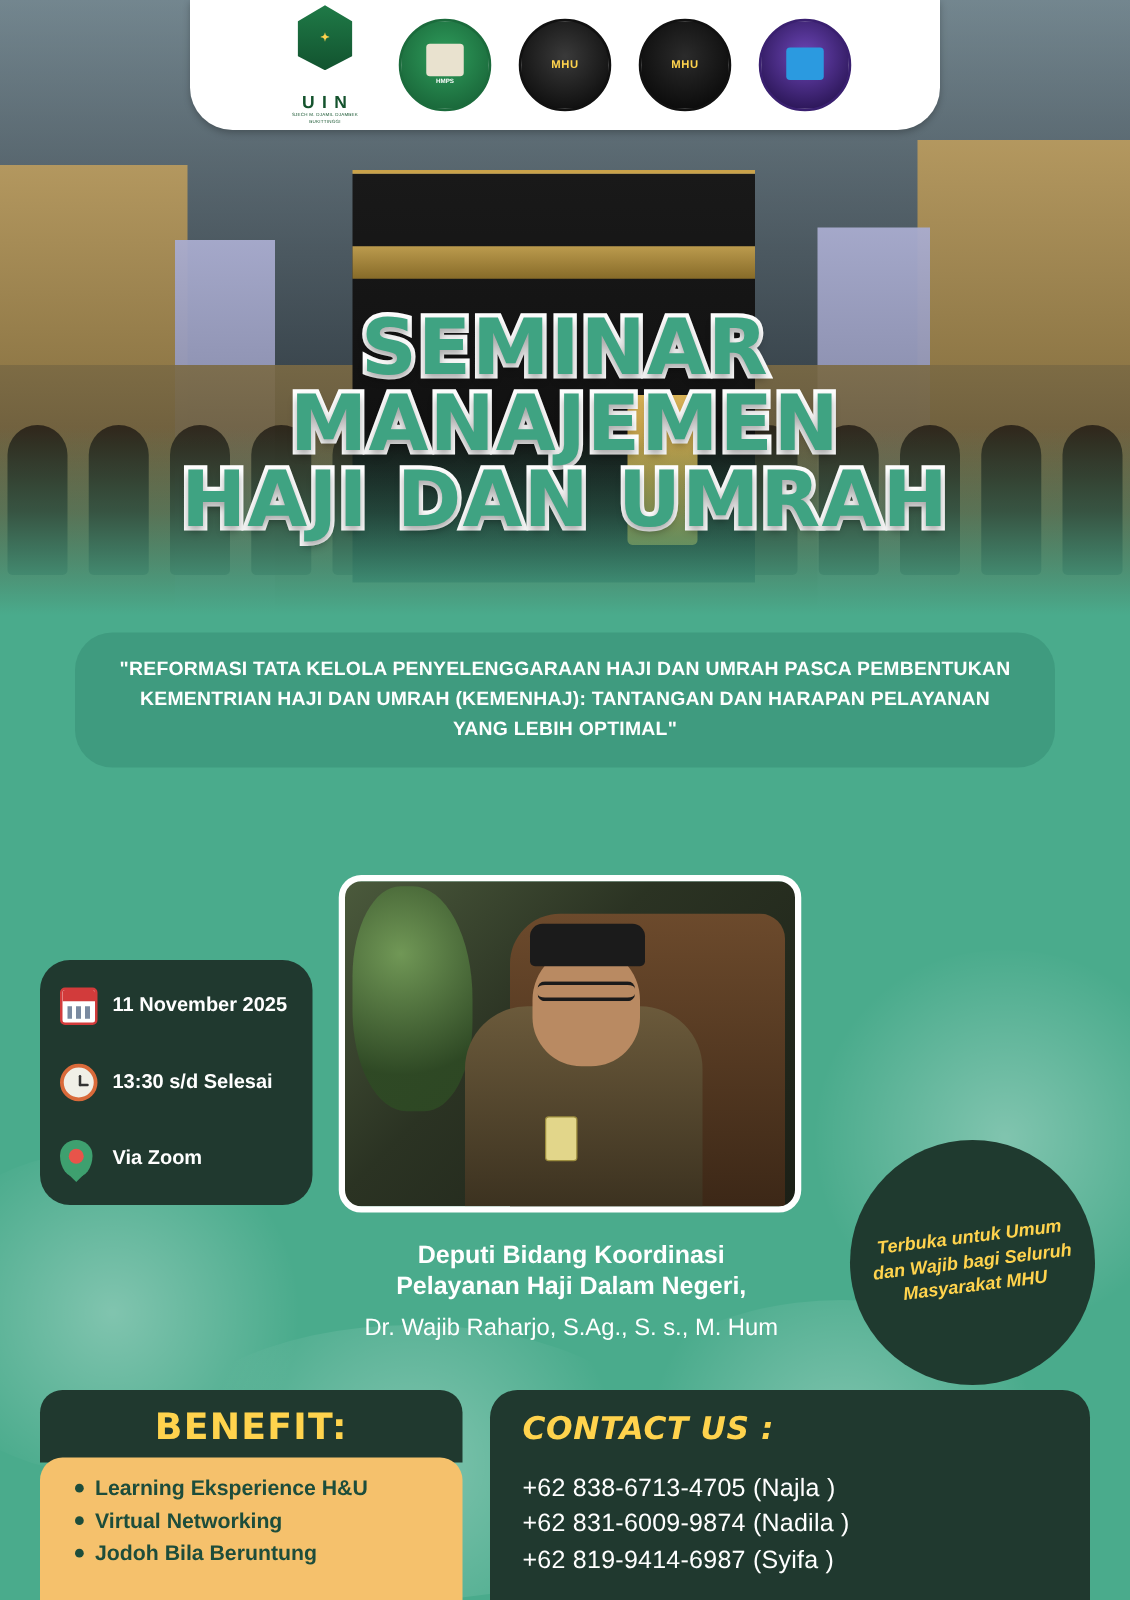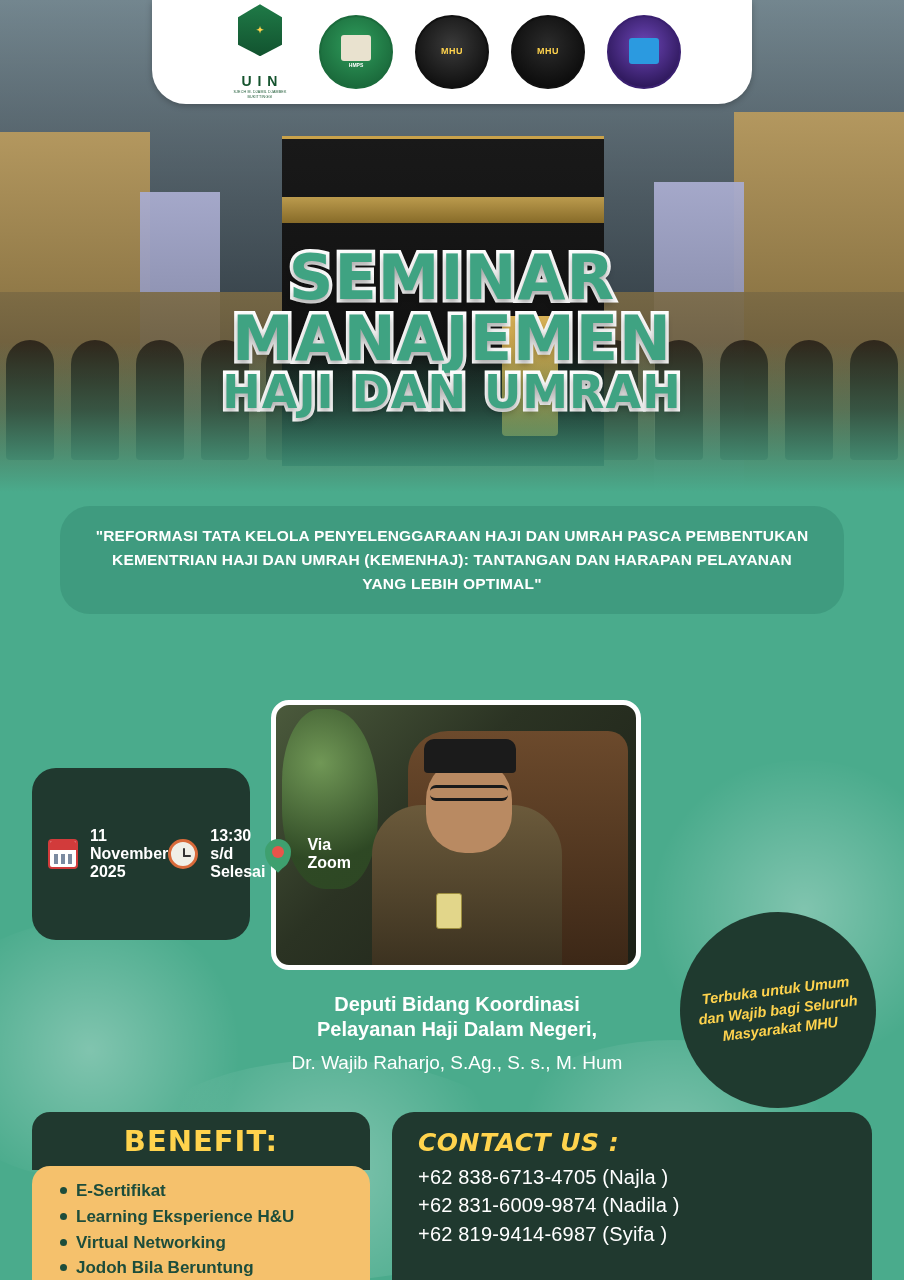--- a/index.html
+++ b/index.html
@@ -117,21 +117,21 @@
     font-weight: 900;
     font-size: 62px;
     line-height: .98;
     color: #3fa382;
     -webkit-text-stroke: 7px #ffffff;
     paint-order: stroke fill;
     letter-spacing: 1px;
     text-shadow: 0 4px 7px rgba(0,0,0,.35);
   }
   .title-line.l2 { font-size: 62px; }
-  .title-line.l3 { font-size: 46px; }
+  .title-line.l3 { font-size: 62px; }
 
   
   .subtitle {
     position: absolute; top: 506px; left: 60px; width: 784px;
     background: #3f9b7f;
     border-radius: 30px;
     padding: 18px 28px;
     color: #ffffff;
     font-size: 15.5px;
     font-weight: bold;
@@ -194,25 +194,25 @@
     border-bottom: 3px solid #1a1a1a;
     border-radius: 6px;
   }
   .sp-badge {
     position: absolute; left: 160px; bottom: 36px; width: 26px; height: 36px;
     background: #e2d68a; border-radius: 3px; border: 1px solid #9c8d3e;
   }
 
   
   .info-card {
-    position: absolute; top: 768px; left: 32px; width: 218px; height: 172px;
+    position: absolute; top: 768px; left: 32px; width: 218px; height: 196px;
     background: #20392f;
     border-radius: 24px;
     padding: 22px 16px;
-    display: flex; flex-direction: row; justify-content: space-between;
+    display: flex; flex-direction: column; justify-content: space-between;
     z-index: 8;
   }
   .info-row { display: flex; align-items: center; gap: 12px; }
   .info-ico { width: 30px; height: 30px; flex: 0 0 30px; position: relative; }
   .ico-cal {
     background: #fff; border-radius: 4px; border: 2px solid #d23b3b;
     overflow: hidden;
   }
   .ico-cal:before {
     content:""; position:absolute; left:0; top:0; width:100%; height:9px; background:#d23b3b;
@@ -306,21 +306,21 @@
   
   .contact-box {
     position: absolute; left: 392px; top: 1112px; width: 480px; height: 168px;
     background: #20392f;
     border-radius: 22px 22px 0 0;
     padding: 16px 26px;
     z-index: 8;
   }
   .contact-title {
     color: #ffd34d; font-size: 25px; font-weight: 900; font-style: italic;
-    letter-spacing: .5px; margin-bottom: 6px;
+    letter-spacing: .5px; margin-bottom: 20px;
     font-family: "DejaVu Sans", sans-serif;
   }
   .contact-line {
     color: #ffffff; font-size: 20px; line-height: 1.42; letter-spacing: .2px;
   }
 
   
   .smoke {
     position: absolute; pointer-events: none; border-radius: 50%;
     background: radial-gradient(circle, rgba(255,255,255,.30) 0%, rgba(255,255,255,0) 70%);
@@ -444,21 +444,20 @@
 
   <div class="open-badge">
     <div class="open-badge-text">Terbuka untuk Umum dan Wajib bagi Seluruh Masyarakat MHU</div>
   </div>
 
   <div class="benefit-head">
     <span>BENEFIT:</span>
   </div>
   <div class="benefit-body">
     <ul>
-      <li>E-Sertifikat</li>
       <li>Learning Eksperience H&amp;U</li>
       <li>Virtual Networking</li>
       <li>Jodoh Bila Beruntung</li>
     </ul>
   </div>
 
   <div class="contact-box">
     <div class="contact-title">CONTACT US :</div>
     <div class="contact-line">+62 838-6713-4705 (Najla )</div>
     <div class="contact-line">+62 831-6009-9874 (Nadila )</div>

